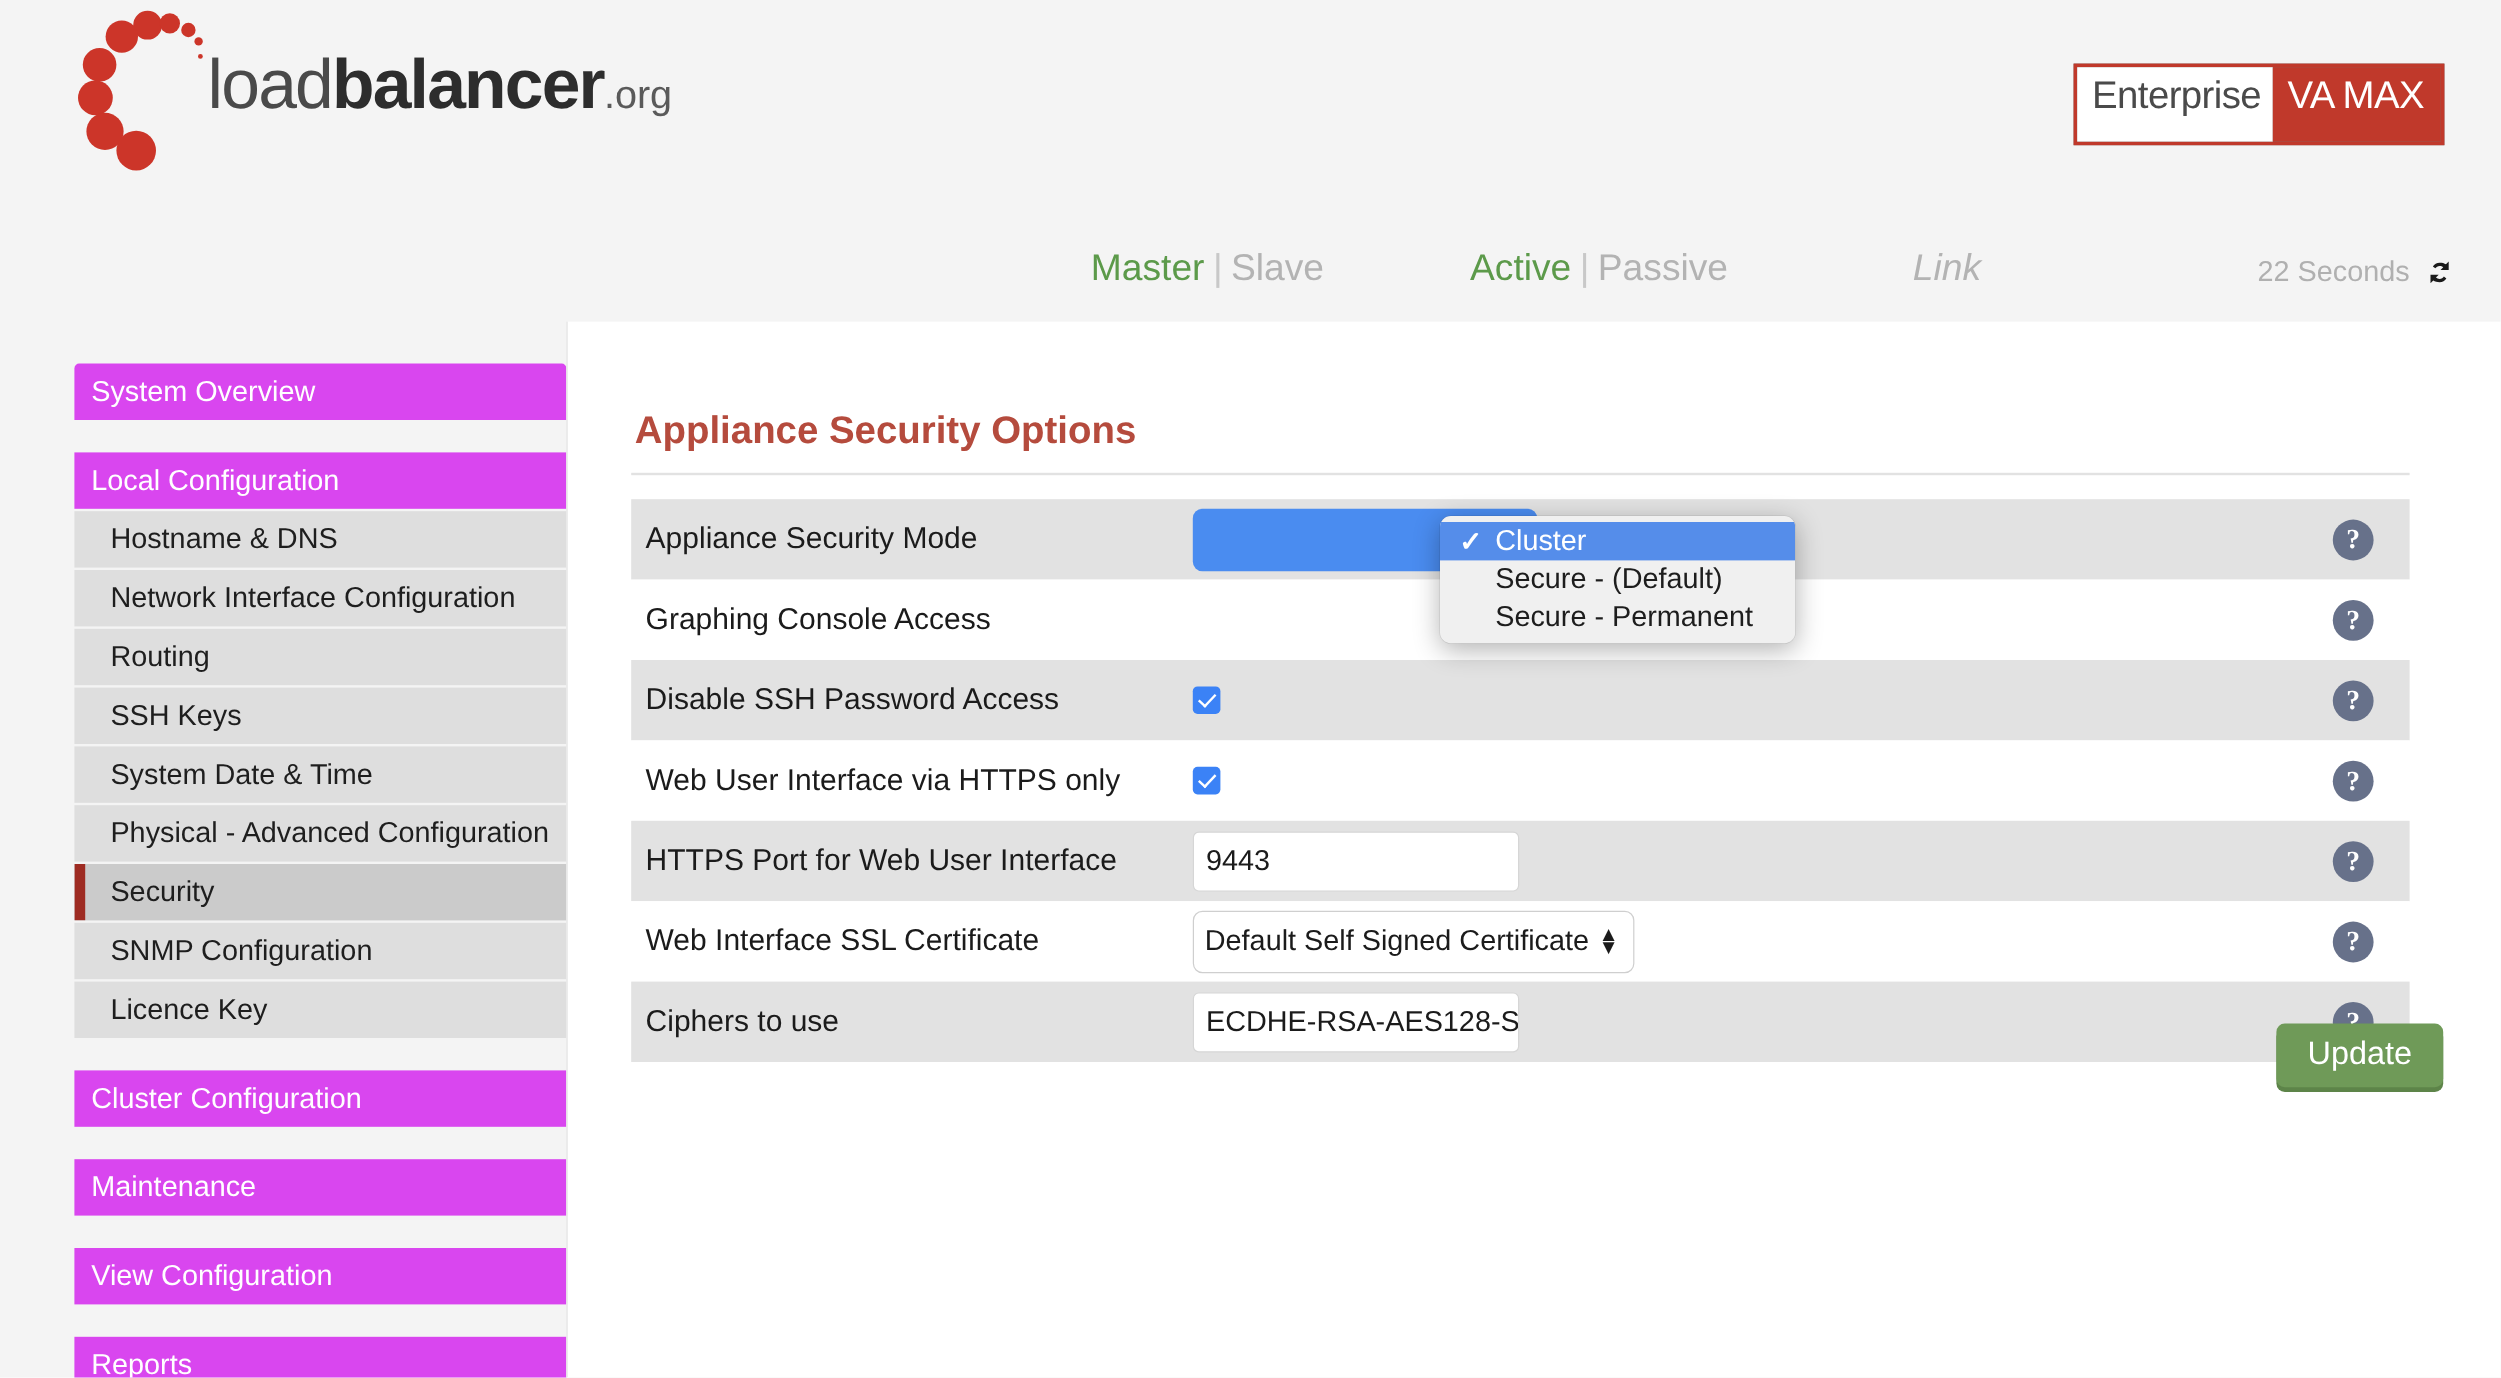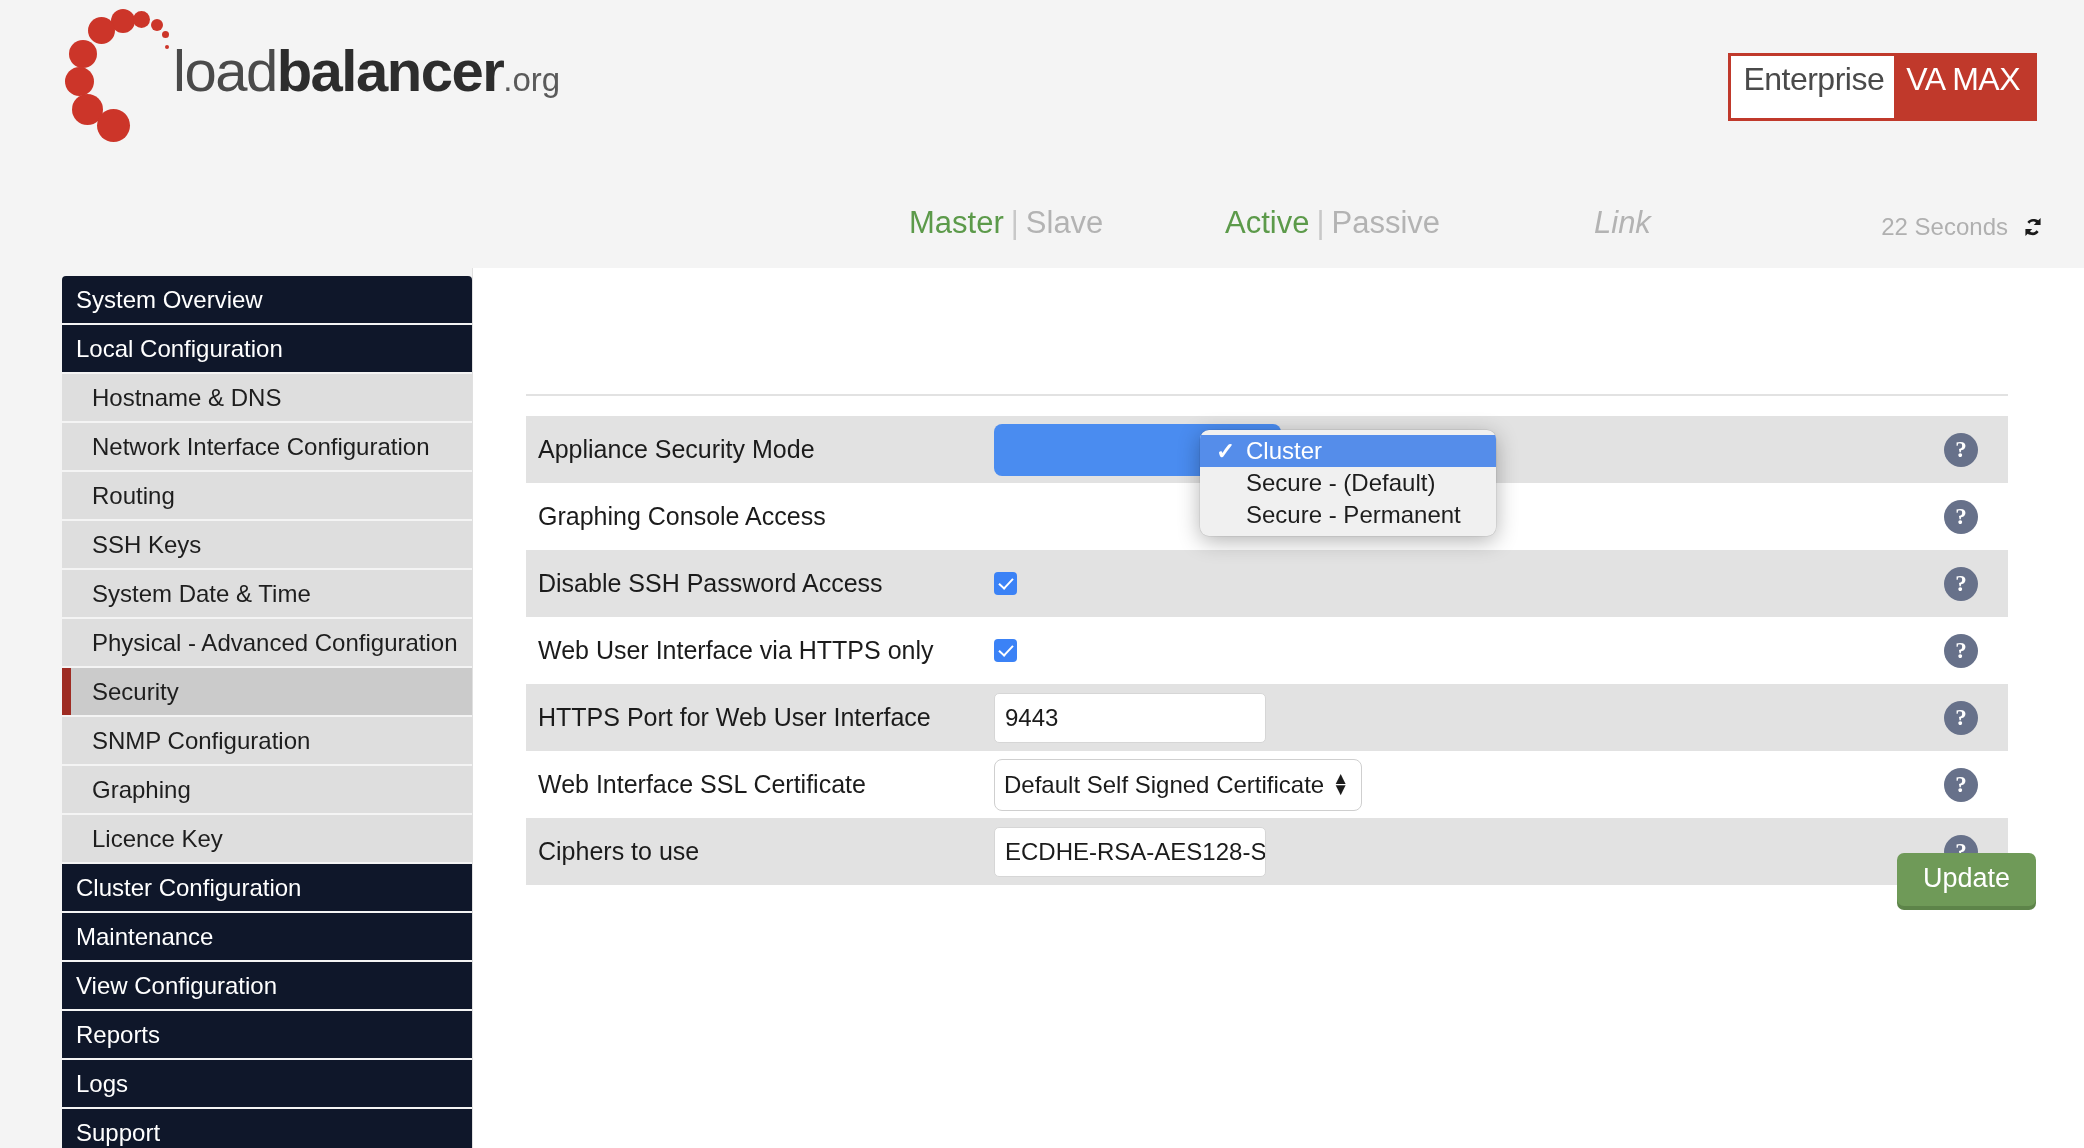--- a/index.html
+++ b/index.html
@@ -126,23 +126,24 @@
     position: relative;
     height: 47px;
     line-height: 47px;
     font-size: 24px;
     margin-bottom: 2px;
     white-space: nowrap;
     overflow: hidden;
     cursor: pointer;
   }
   .nav-top {
-    background: #0f172a;
+    background: #d946ef;
     color: #ffffff;
     padding-left: 14px;
+    margin-top: 27px;
   }
   .nav-sub {
     background: #dedede;
     color: #1e1e1e;
     padding-left: 30px;
   }
   .nav-sub.nav-active {
     background: #cbcbcb;
   }
   .nav-sub.nav-active::before {
@@ -413,31 +414,31 @@
     <div class="nav-item nav-top" id="nav-first">System Overview</div>
     <div class="nav-item nav-top">Local Configuration</div>
     <div class="nav-item nav-sub">Hostname &amp; DNS</div>
     <div class="nav-item nav-sub">Network Interface Configuration</div>
     <div class="nav-item nav-sub">Routing</div>
     <div class="nav-item nav-sub">SSH Keys</div>
     <div class="nav-item nav-sub">System Date &amp; Time</div>
     <div class="nav-item nav-sub">Physical - Advanced Configuration</div>
     <div class="nav-item nav-sub nav-active">Security</div>
     <div class="nav-item nav-sub">SNMP Configuration</div>
-    <div class="nav-item nav-sub">Graphing</div>
     <div class="nav-item nav-sub">Licence Key</div>
     <div class="nav-item nav-top">Cluster Configuration</div>
     <div class="nav-item nav-top">Maintenance</div>
     <div class="nav-item nav-top">View Configuration</div>
     <div class="nav-item nav-top">Reports</div>
     <div class="nav-item nav-top">Logs</div>
     <div class="nav-item nav-top" id="nav-last">Support</div>
   </nav>
 
 <main id="content">
+  <div id="page-title">Appliance Security Options</div>
   <div id="title-rule"></div>
   <div id="form-rows">
       <div class="form-row row-shade">
         <div class="row-label">Appliance Security Mode</div>
         <div class="row-control">
           <div id="mode-select-shell">
             <div id="mode-select-blue"></div>
           </div>
         </div>
         <div class="row-help">?</div>

